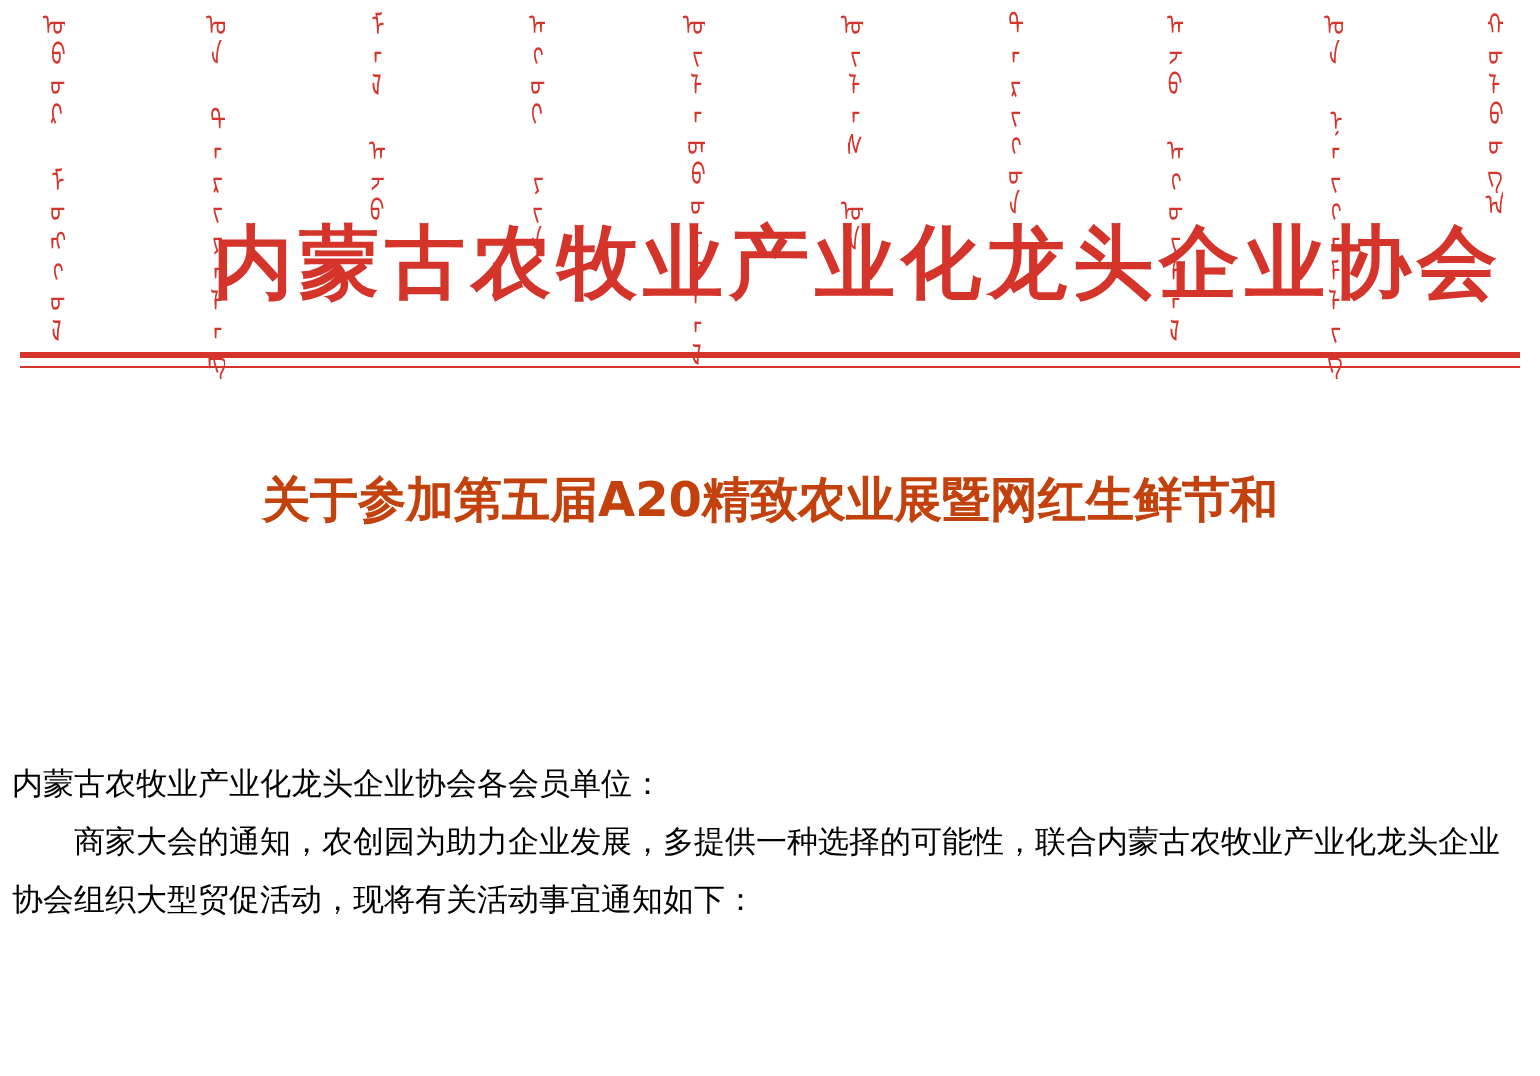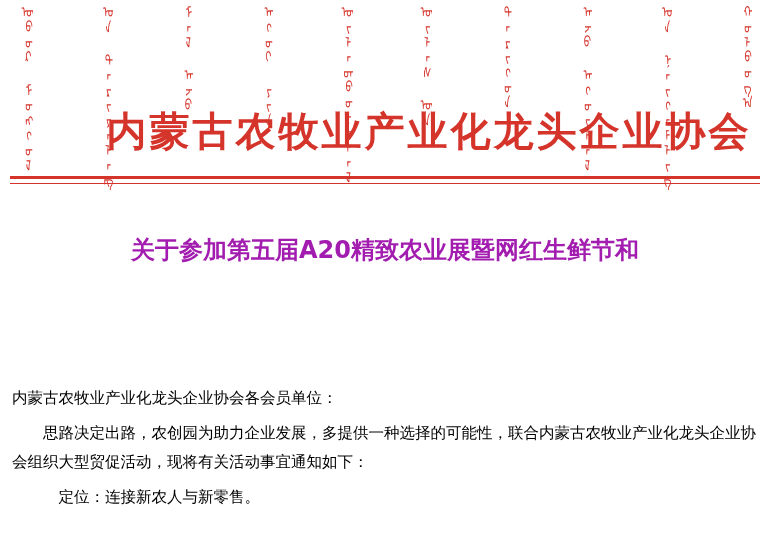--- a/index.html
+++ b/index.html
@@ -83,42 +83,42 @@
     background: #d5342b;
   }
 
   
   .doc-title {
     position: absolute;
     left: 60px;
     top: 228px;
     width: 650px;
     text-align: center;
-    color: #a21caf;
+    color: #c2410c;
     font-family: "DejaVu Sans", sans-serif;
     font-weight: bold;
     font-size: 24px;
     line-height: 44px;
     letter-spacing: 0px;
   }
   .doc-title .line { display: block; }
 
   
   .body-text {
     position: absolute;
     left: 6px;
     top: 378px;
     width: 756px;
     color: #000000;
     font-family: "DejaVu Sans", sans-serif;
     font-size: 15.5px;
     line-height: 29px;
   }
   .body-text p {
-    margin: 6px;
+    margin: 0;
   }
   .indent2 { text-indent: 2em; }
   .section-head {
     font-weight: bold;
     text-indent: 2em;
     letter-spacing: 0.5px;
   }
   .sub-line { text-indent: 3em; }
 </style>
 </head>
@@ -143,17 +143,16 @@
 
   <div class="rule-thick"></div>
   <div class="rule-thin"></div>
 
   <div class="doc-title">
     <span class="line">关于参加第五届A20精致农业展暨网红生鲜节和</span>
   </div>
 
   <div class="body-text">
     <p>内蒙古农牧业产业化龙头企业协会各会员单位：</p>
-    <p class="indent2">思路决定出路，农创园为助力企业发展，多提供一种选择的可能性，联合内蒙古农牧业产业化龙头企业协会组织大型贸促活动，现将有关活动事宜通知如下：</p>
-    <p class="sub-line">定位：连接新农人与新零售。</p>
+    <p class="indent2">商家大会的通知，农创园为助力企业发展，多提供一种选择的可能性，联合内蒙古农牧业产业化龙头企业协会组织大型贸促活动，现将有关活动事宜通知如下：</p>
   </div>
 
 </div>
 
 </body></html>

